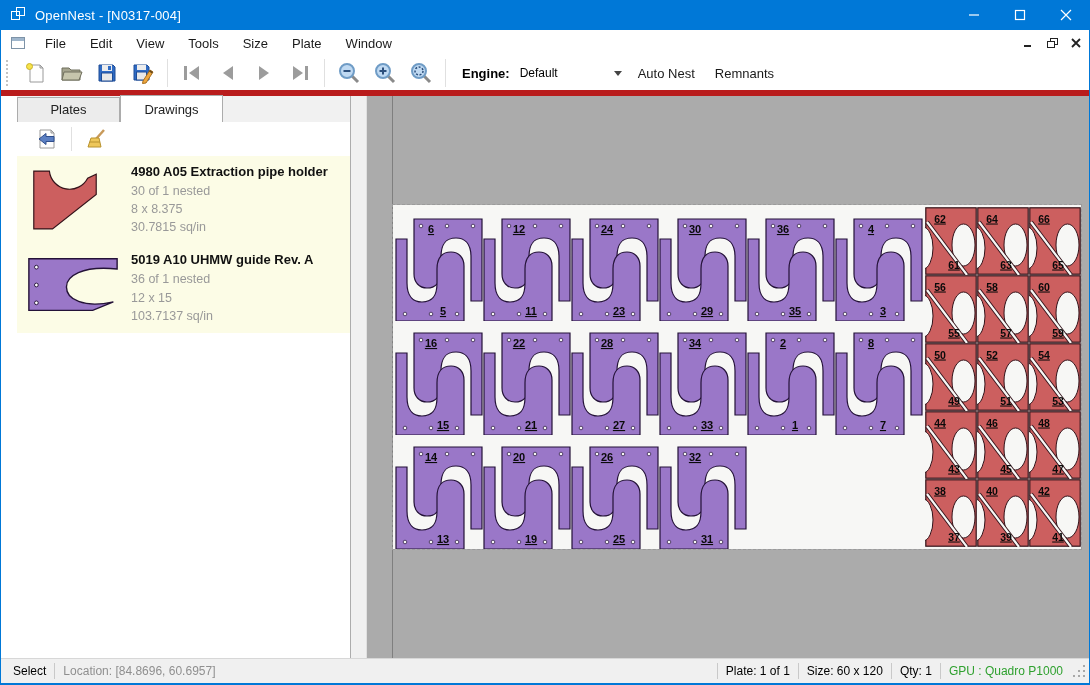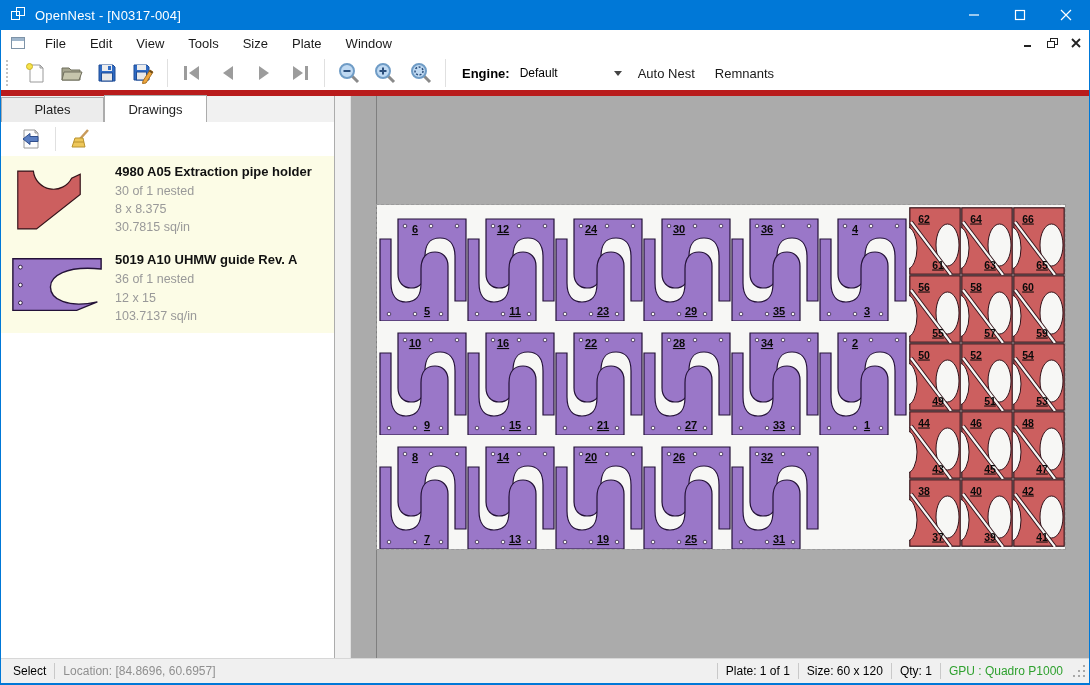--- a/index.html
+++ b/index.html
@@ -32,21 +32,21 @@
   .tool-btn { width:30px; height:30px; display:flex; align-items:center; justify-content:center; margin:0 3px; }
   .tool-sep { width:1px; height:28px; background:#E0E0E0; margin:0 6px; }
   .engine-label { font-weight:bold; font-size:13px; margin:0 6px 0 10px; }
   .engine-combo { display:flex; align-items:center; font-size:12px; min-width:110px; height:24px; padding:0 4px; }
   .engine-combo .val { flex:1; }
   .engine-combo .arr { width:0; height:0; border-left:4px solid transparent; border-right:4px solid transparent; border-top:5px solid #444; margin-left:8px; }
   .flat-btn { font-size:13px; padding:5px 8px; margin-left:4px; color:#1a1a1a; }
 
   
   .main { flex:1; display:flex; min-height:0; }
-  .left-panel { width:334px; background:#fff; border-right:1px solid #ACACAC; display:flex; flex-direction:column; }
+  .left-panel { width:334px; background:#fff; border-right:1px solid #ACACAC; display:flex; flex-direction:column;margin-left:16px; }
   .tabbar { height:26px; background:#F1F1F1; display:flex; align-items:flex-end; }
   .tab { padding:4px 0 5px; width:103px; text-align:center; font-size:13px; border:1px solid #ACACAC; border-bottom:none; background:#ECECEC; color:#222; position:relative; }
   .tab.active { background:#fff; padding-top:6px; z-index:2; }
   .panel-toolbar { height:34px; display:flex; align-items:center; background:#fff; padding-left:12px; }
   .panel-toolbar .tool-sep { height:24px; }
   .drawing-list { background:#FCFCE6; }
   .drawing-item { display:flex; padding:8px 8px 8px 10px; }
   .thumb-box { width:104px; display:flex; align-items:flex-start; justify-content:flex-start; padding-top:4px; }
   .ditem-text { flex:1; }
   .ditem-title { font-weight:bold; font-size:13px; color:#111; margin-bottom:3px; }
@@ -408,38 +408,20 @@
         <path class="shape-b" d="M 19,12 H 87 V 94 H 76 V 50 C 76,36 69,31 61,31 C 49,31 46,39 46,50 L 46,64 C 46,76 40,81 32,81 C 24,81 19,75 19,67 Z" fill="#9A77C8" stroke="#241238" stroke-width="1.2"></path>
         <circle cx="26" cy="19" r="1.8" fill="#F7F7F5" stroke="#241238" stroke-width="0.7"></circle>
         <circle cx="52" cy="19" r="1.8" fill="#F7F7F5" stroke="#241238" stroke-width="0.7"></circle>
         <circle cx="78" cy="19" r="1.8" fill="#F7F7F5" stroke="#241238" stroke-width="0.7"></circle>
       </g>
       <text class="part-num num-top" x="36" y="26" font-size="11" text-anchor="middle">4</text>
       <text class="part-num num-bottom" x="48" y="108" font-size="11" text-anchor="middle">3</text>
     </svg>
   </div>
 
-  <div class="pcell">
-    <svg width="88" height="114" viewBox="0 0 88 114">
-      <g>
-        <path class="shape-a" d="M 19,12 H 87 V 94 H 76 V 50 C 76,36 69,31 61,31 C 49,31 46,39 46,50 L 46,64 C 46,76 40,81 32,81 C 24,81 19,75 19,67 Z" fill="#9A77C8" stroke="#241238" stroke-width="1.2"></path>
-        <circle cx="26" cy="19" r="1.8" fill="#F7F7F5" stroke="#241238" stroke-width="0.7"></circle>
-        <circle cx="52" cy="19" r="1.8" fill="#F7F7F5" stroke="#241238" stroke-width="0.7"></circle>
-        <circle cx="78" cy="19" r="1.8" fill="#F7F7F5" stroke="#241238" stroke-width="0.7"></circle>
-      </g>
-      <g transform="translate(0,12) rotate(180,44,57)">
-        <path class="shape-b" d="M 19,12 H 87 V 94 H 76 V 50 C 76,36 69,31 61,31 C 49,31 46,39 46,50 L 46,64 C 46,76 40,81 32,81 C 24,81 19,75 19,67 Z" fill="#9A77C8" stroke="#241238" stroke-width="1.2"></path>
-        <circle cx="26" cy="19" r="1.8" fill="#F7F7F5" stroke="#241238" stroke-width="0.7"></circle>
-        <circle cx="52" cy="19" r="1.8" fill="#F7F7F5" stroke="#241238" stroke-width="0.7"></circle>
-        <circle cx="78" cy="19" r="1.8" fill="#F7F7F5" stroke="#241238" stroke-width="0.7"></circle>
-      </g>
-      <text class="part-num num-top" x="36" y="26" font-size="11" text-anchor="middle">10</text>
-      <text class="part-num num-bottom" x="48" y="108" font-size="11" text-anchor="middle">9</text>
-    </svg>
-  </div>
 
   <div class="pcell">
     <svg width="88" height="114" viewBox="0 0 88 114">
       <g>
         <path class="shape-a" d="M 19,12 H 87 V 94 H 76 V 50 C 76,36 69,31 61,31 C 49,31 46,39 46,50 L 46,64 C 46,76 40,81 32,81 C 24,81 19,75 19,67 Z" fill="#9A77C8" stroke="#241238" stroke-width="1.2"></path>
         <circle cx="26" cy="19" r="1.8" fill="#F7F7F5" stroke="#241238" stroke-width="0.7"></circle>
         <circle cx="52" cy="19" r="1.8" fill="#F7F7F5" stroke="#241238" stroke-width="0.7"></circle>
         <circle cx="78" cy="19" r="1.8" fill="#F7F7F5" stroke="#241238" stroke-width="0.7"></circle>
       </g>
       <g transform="translate(0,12) rotate(180,44,57)">

